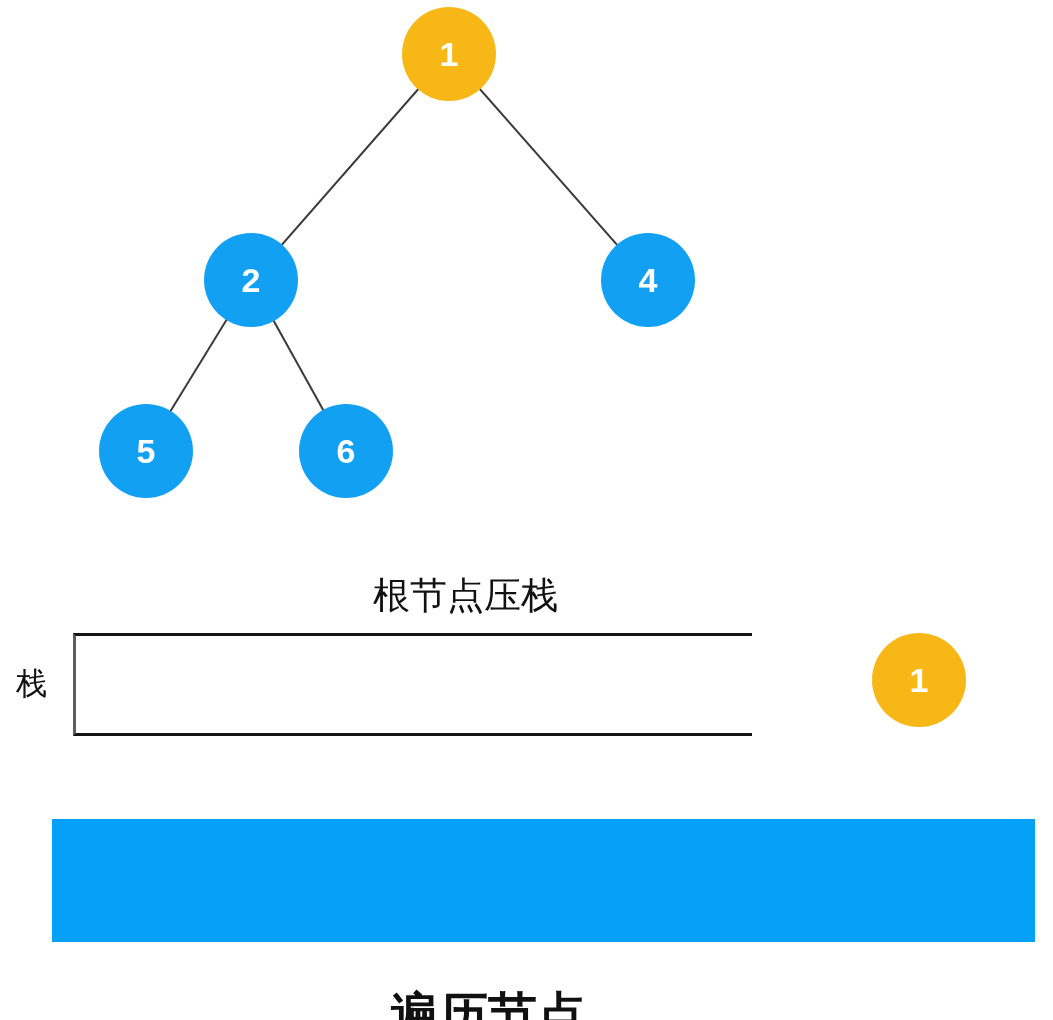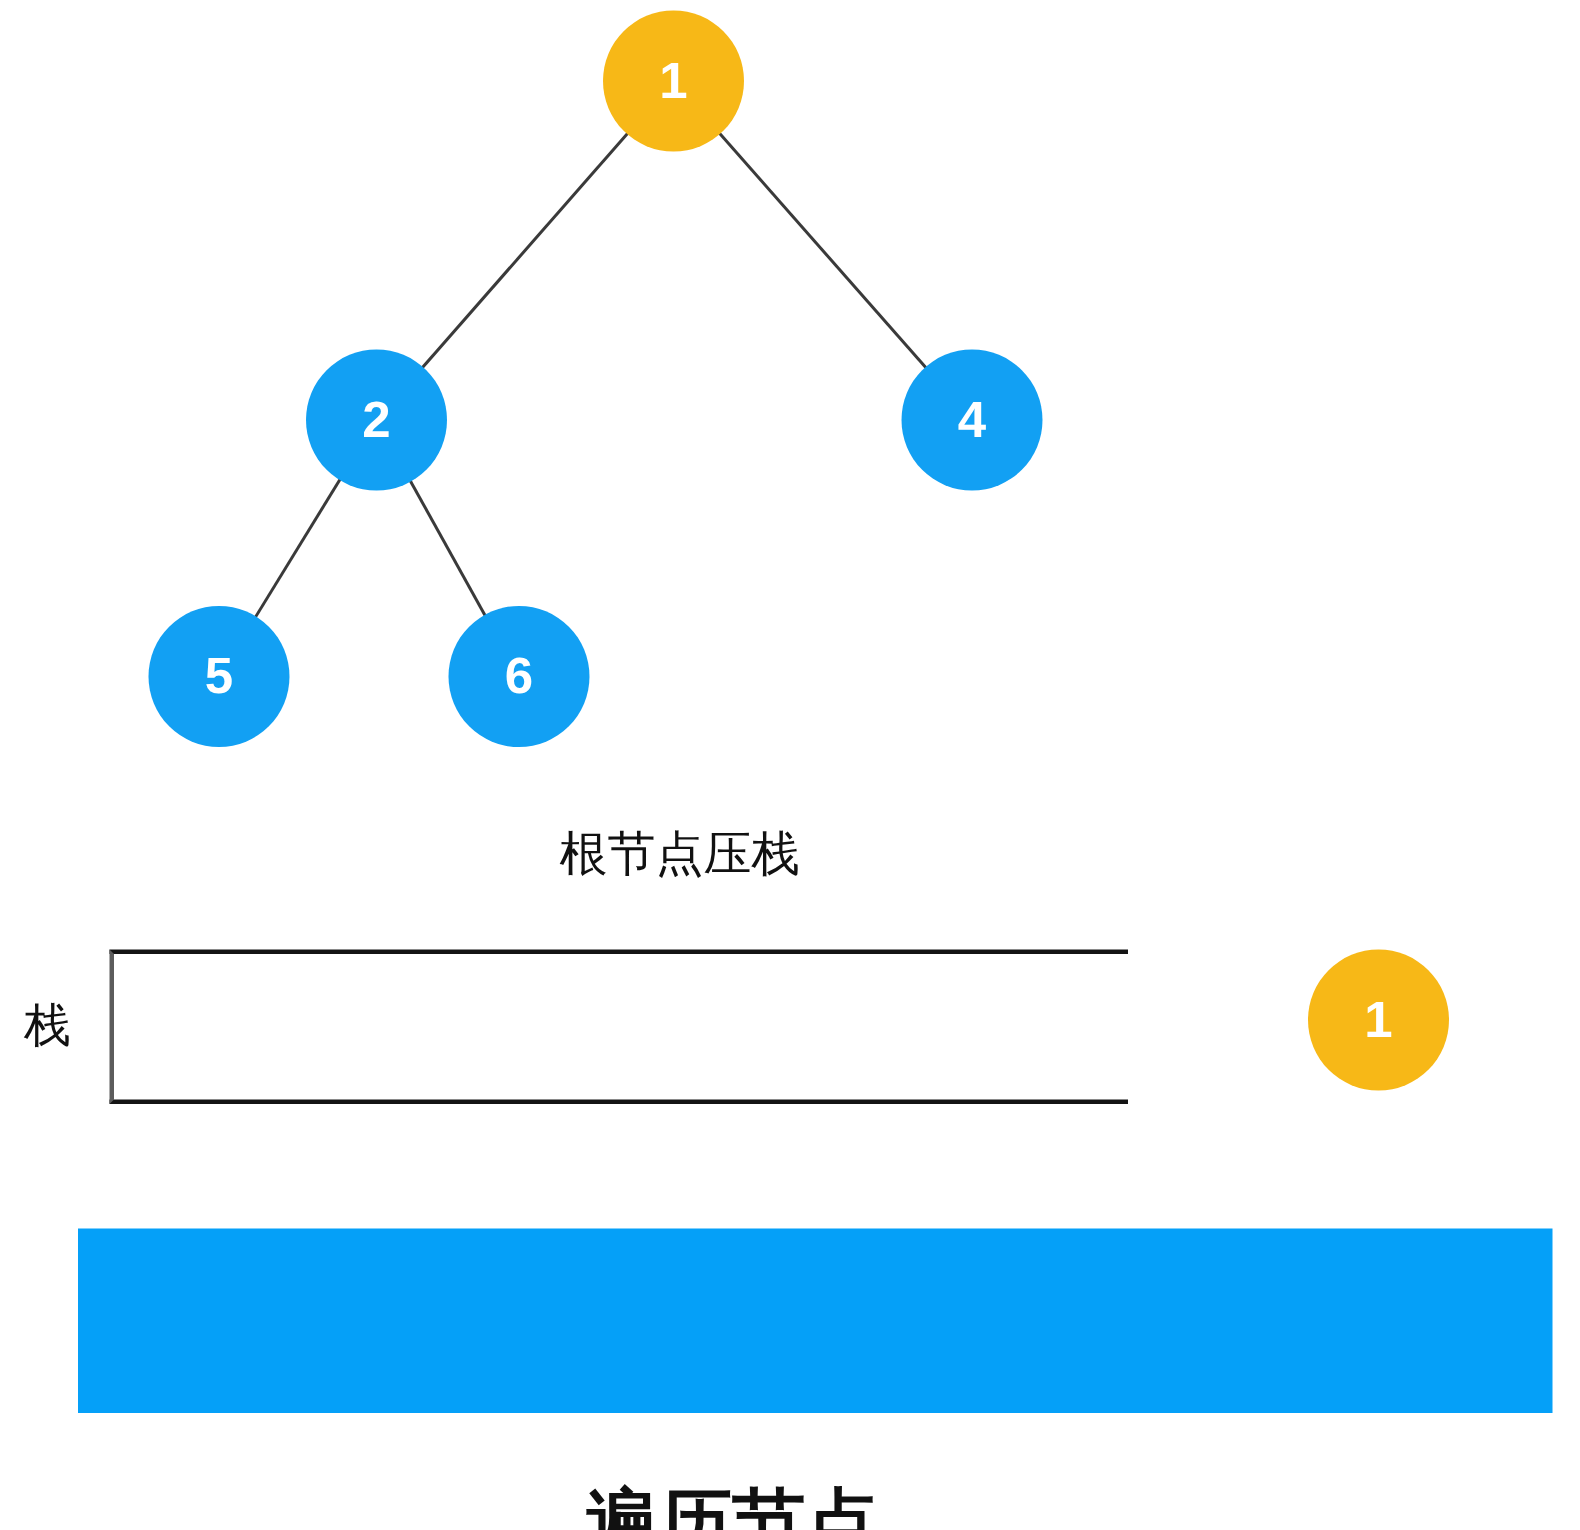--- a/index.html
+++ b/index.html
@@ -27,21 +27,21 @@
     color:#ffffff;
     font-size:34px;font-weight:bold;
   }
   .node.blue{background:var(--node-blue);}
   .node.orange{background:var(--node-orange);}
   .caption{
     position:absolute;
     color:var(--ink);
     white-space:nowrap;
   }
-  .caption.step{left:373px;top:552px;font-size:32px;line-height:1.1;}
+  .caption.step{left:373px;top:576px;font-size:37px;line-height:1.1;}
   .stack-label{
     position:absolute;left:16px;top:663px;
     font-size:31px;color:var(--ink);white-space:nowrap;
   }
   .stack-box{
     position:absolute;left:73px;top:633px;
     width:676px;height:97px;
     border-top:3px solid #141414;
     border-bottom:3px solid #141414;
     border-left:3px solid #5c5c5c;

